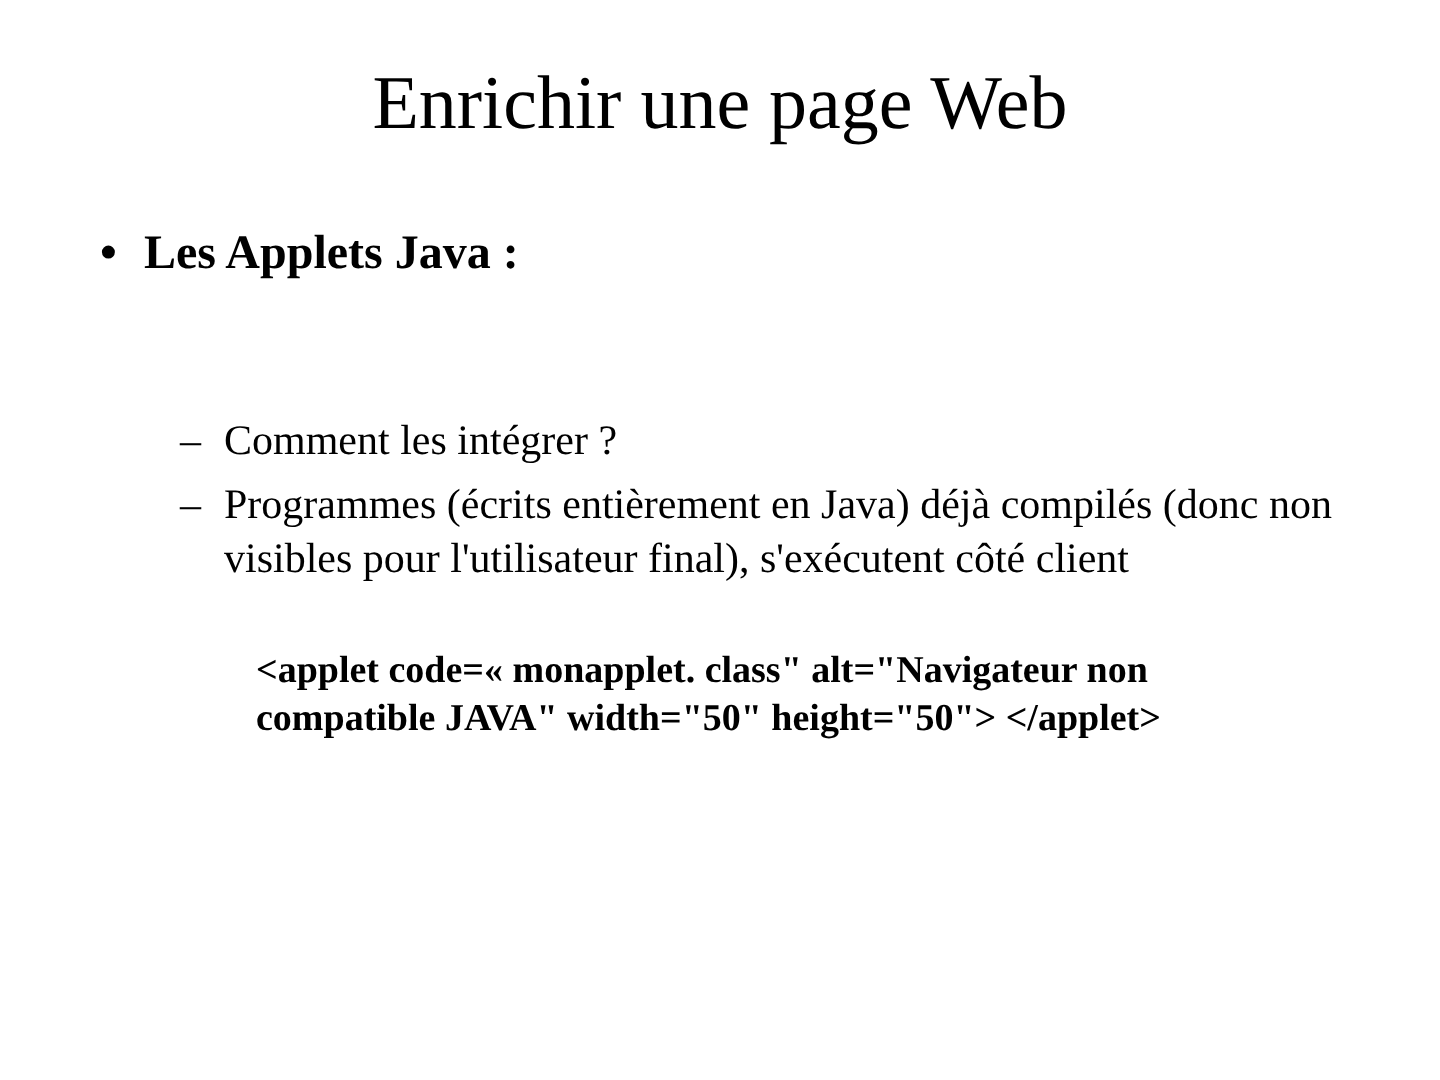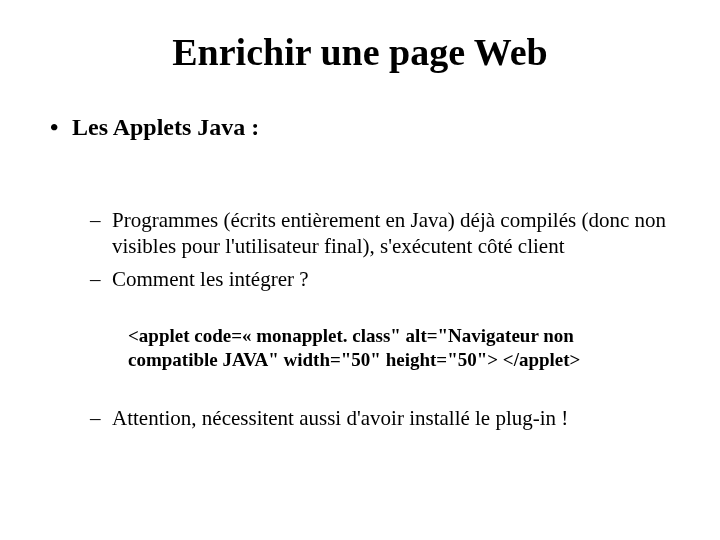--- a/index.html
+++ b/index.html
@@ -14,21 +14,21 @@
   .slide {
     width: 720px;
     height: 540px;
     box-sizing: border-box;
     padding: 20px 50px 0 50px;
   }
   .title {
     font-size: 38px;
     text-align: center;
     margin: 10px 0 40px 0;
-    font-weight: bold;
+    font-weight: normal;
   }
   .bullet-l1 {
     font-size: 24px;
     font-weight: bold;
     margin-left: 0;
     margin-bottom: 66px;
     position: relative;
     padding-left: 22px;
   }
   .bullet-l1::before {
@@ -65,21 +65,20 @@
   }
 </style>
 </head>
 <body>
 
 <div class="slide">
   <div class="title">Enrichir une page Web</div>
 
   <div class="bullet-l1">Les Applets Java :</div>
 
+  <div class="bullet-l2">Comment les intégrer ?</div>
   <div class="bullet-l2">Programmes (écrits entièrement en Java) déjà compilés (donc non visibles pour l'utilisateur final), s'exécutent côté client</div>
-  <div class="bullet-l2">Comment les intégrer ?</div>
 
   <div class="gap"></div>
 
   <div class="code-block">&lt;applet code=« monapplet. class" alt="Navigateur non compatible JAVA" width="50" height="50"&gt; &lt;/applet&gt;</div>
 
-  <div class="bullet-l2">Attention, nécessitent aussi d'avoir installé le plug-in !</div>
 </div>
 
 </body></html>

